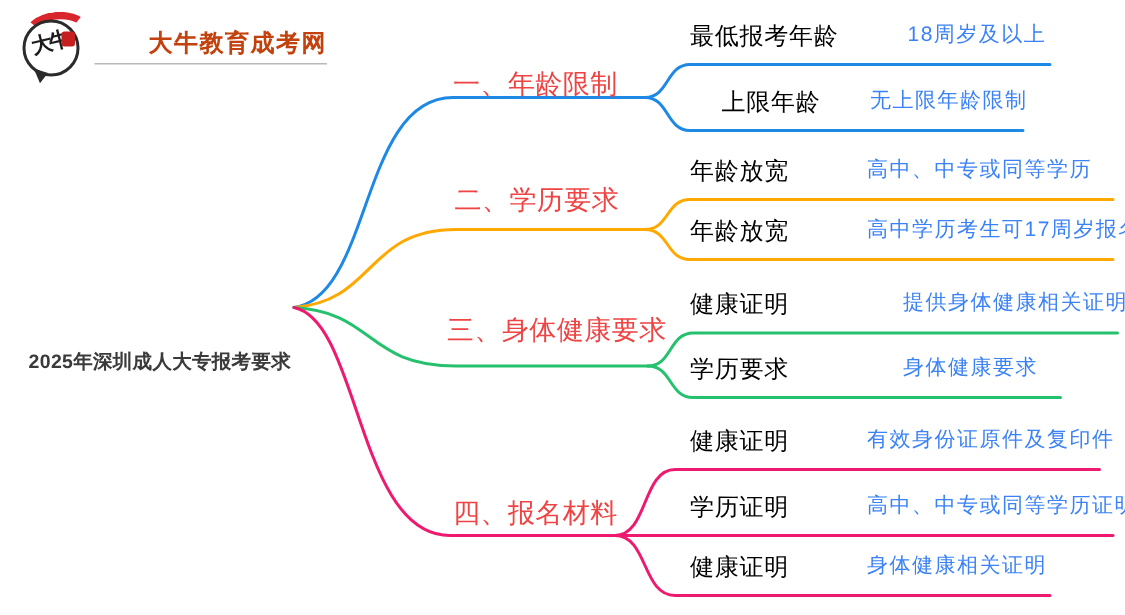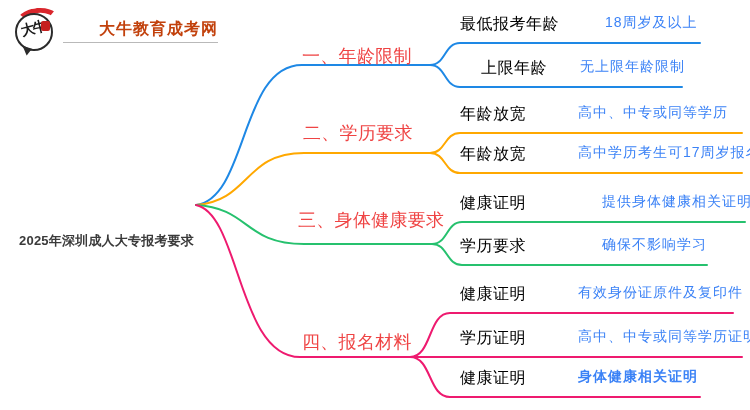--- a/index.html
+++ b/index.html
@@ -112,27 +112,27 @@
   <span class="abs node-label lbl" style="top:144px;">年龄放宽</span>
   <span class="abs node-value v578" style="top:144px;">高中学历考生可17周岁报名</span>
 </div>
 
 <div>
   <span class="abs node-label lbl" style="top:193px;">健康证明</span>
   <span class="abs node-value v602" style="top:193px;">提供身体健康相关证明</span>
 </div>
 <div>
   <span class="abs node-label lbl" style="top:236px;">学历要求</span>
-  <span class="abs node-value v602" style="top:236px;">确保不影响学习</span>
+  <span class="abs node-value v602" style="top:236px;">身体健康要求</span>
 </div>
 
 <div>
   <span class="abs node-label lbl" style="top:284px;">健康证明</span>
   <span class="abs node-value v578" style="top:284px;">有效身份证原件及复印件</span>
 </div>
 <div>
   <span class="abs node-label lbl" style="top:328px;">学历证明</span>
   <span class="abs node-value v578" style="top:328px;">高中、中专或同等学历证明</span>
 </div>
 <div>
   <span class="abs node-label lbl" style="top:368px;">健康证明</span>
-  <span class="abs node-value v578" style="top:368px;font-weight:bold;">身体健康相关证明</span>
+  <span class="abs node-value v578" style="top:368px;">身体健康相关证明</span>
 </div>
 
 </body></html>

